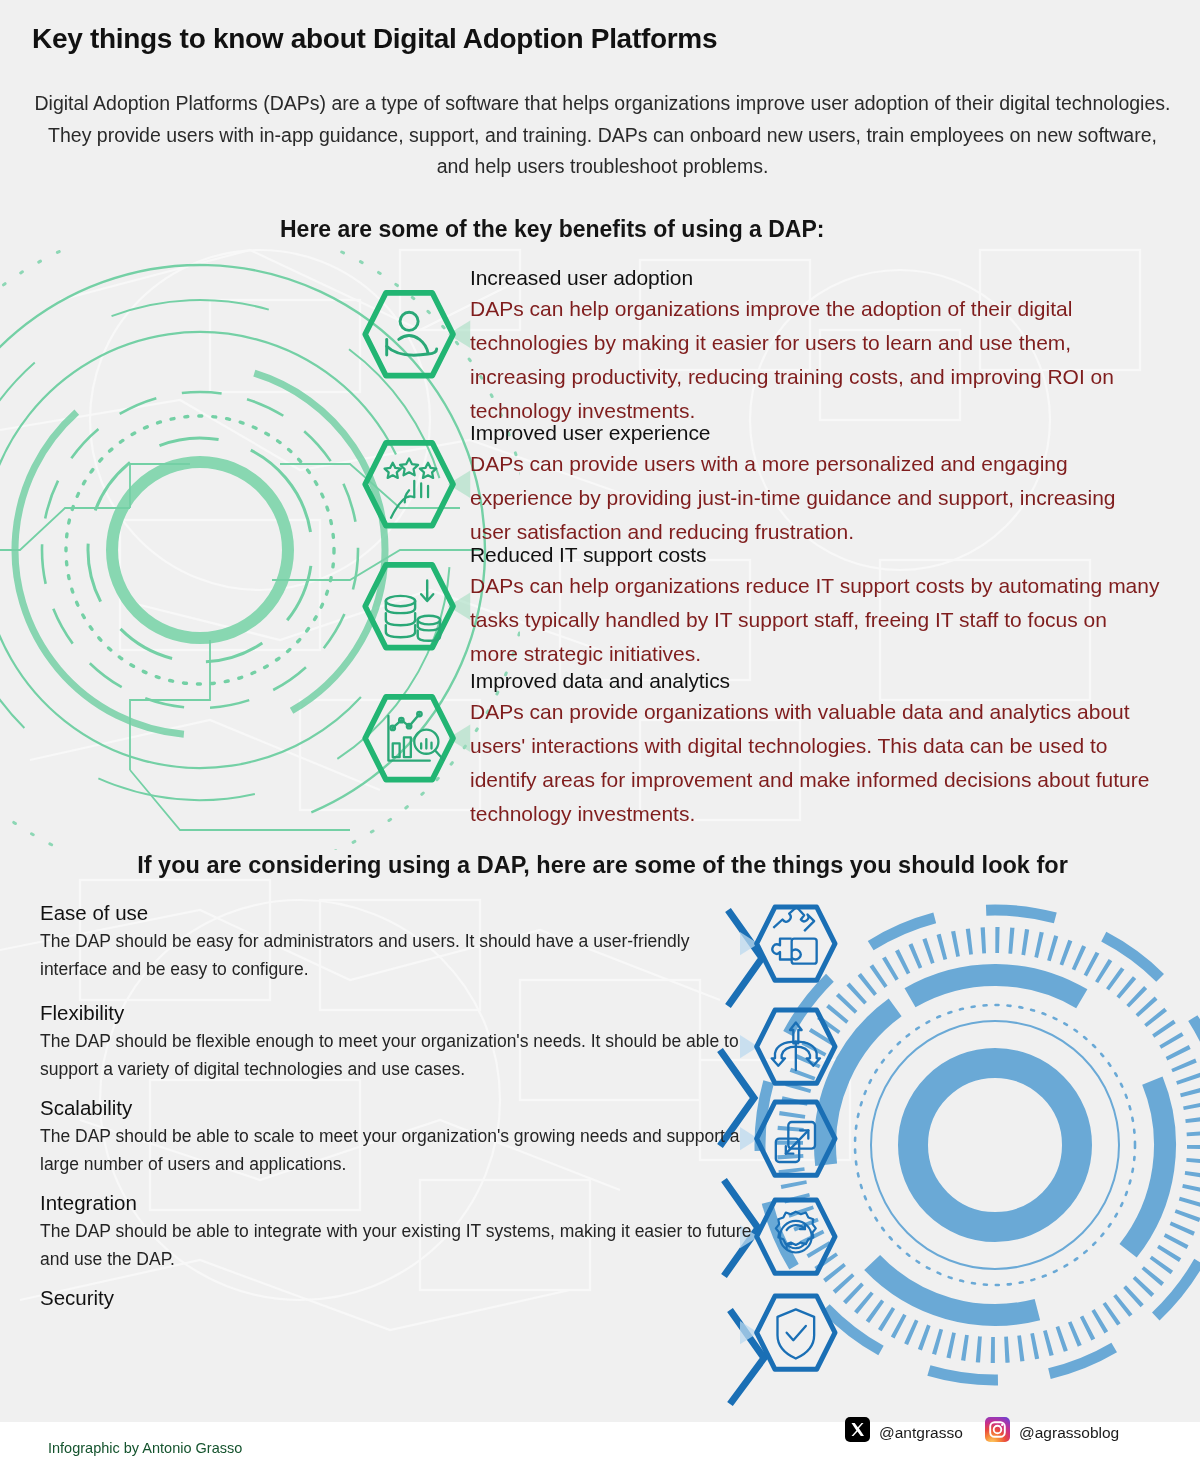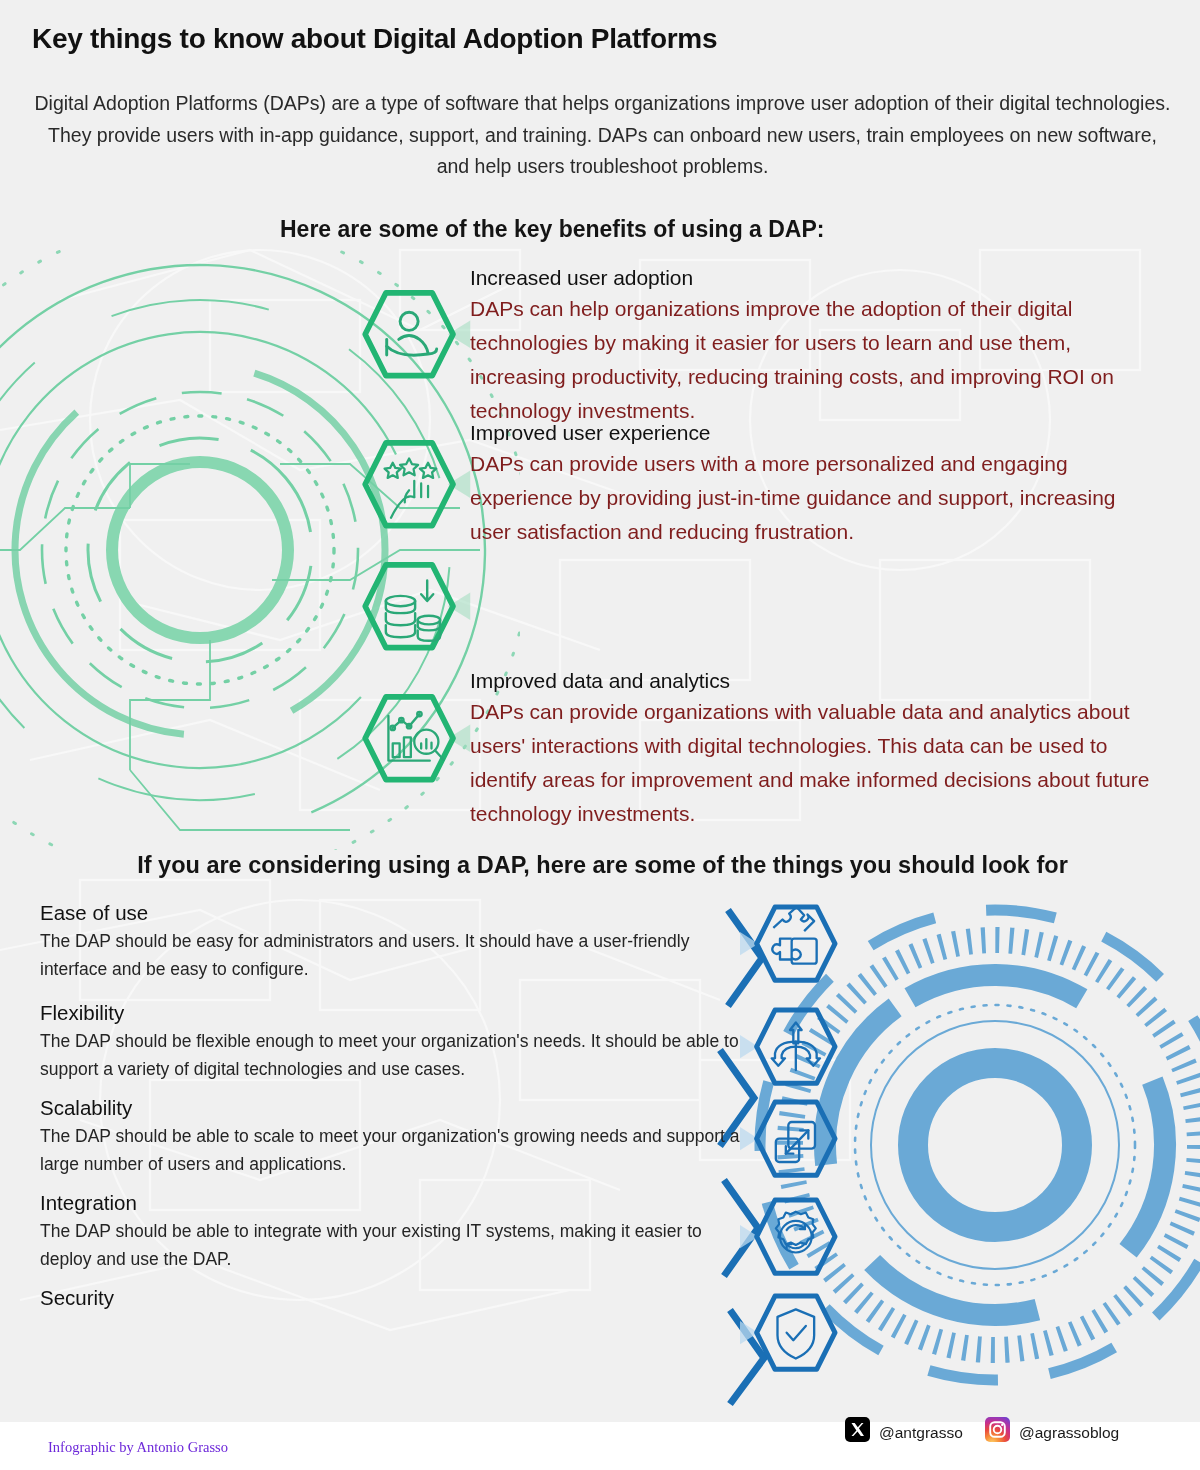--- a/index.html
+++ b/index.html
@@ -71,21 +71,21 @@
   }
   .lookfor h3 {
     font-size: 20.5px; font-weight: 400; color: #111; line-height: 1.25;
     margin-bottom: 1px;
   }
   .lookfor p { font-size: 17.5px; line-height: 1.6; color: #242424; }
 
   
   .credit {
     position: absolute; left: 48px; bottom: 14px;
-    font-size: 14.5px; color: #6d28d9; font-family: Liberation Serif, serif;
+    font-size: 14.5px; color: #14532d;
   }
   .social {
     position: absolute; bottom: 28px; display: flex; align-items: flex-end; gap: 9px;
   }
   .social.x  { left: 845px; }
   .social.ig { left: 985px; }
   .social .handle { font-size: 15.5px; color: #1a1a1a; }
   .sq { width: 25px; height: 25px; border-radius: 5px; display: block; }
   .sq-x { background: #000; }
   .ig-grad {
@@ -222,20 +222,22 @@
           <path d="M30 50 v8 q0 6 17 6 q17 0 17-6 v-8"></path>
           <path d="M30 64 v8 q0 6 17 6 q17 0 17-6 v-8"></path>
           <path d="M30 78 v8 q0 6 17 6 q17 0 17-6 v-8"></path>
           <ellipse cx="80" cy="72" rx="13" ry="5"></ellipse>
           <path d="M67 72 v7 q0 5 13 5 q13 0 13-5 v-7"></path>
           <path d="M67 84 v7 q0 5 13 5 q13 0 13-5 v-7"></path>
         </g>
       </svg>
     </div>
     <div class="body">
+      <h3>Reduced IT support costs</h3>
+      <p>DAPs can help organizations reduce IT support costs by automating many tasks typically handled by IT support staff, freeing IT staff to focus on more strategic initiatives.</p>
     </div>
   </div>
 
   <div class="benefit" style="top:668px">
     <div class="hx" style="top:22px">
       <svg viewBox="0 0 130 112">
         <path d="M102 56 L128 40 L128 72 Z" fill="#9fdcbe" opacity=".55"></path>
         <path d="M30 8 H84 L108 56 L84 104 H30 L6 56 Z" fill="none" stroke="#22b573" stroke-width="6.5" stroke-linejoin="round"></path>
         <g fill="none" stroke="#2aa877" stroke-width="2.7" stroke-linejoin="round" stroke-linecap="round">
           <path d="M33 30 v52 h48"></path>
@@ -328,21 +330,21 @@
           <circle cx="67" cy="50" r="19"></circle>
           <path d="M56 42 a14 14 0 0 1 22 -1"></path>
           <path d="M78 41 h-6 M78 41 v-6"></path>
           <path d="M78 58 a14 14 0 0 1 -22 1"></path>
           <path d="M56 59 h6 M56 59 v6"></path>
         </g>
       </svg>
     </div>
     <div class="body">
       <h3>Integration</h3>
-      <p>The DAP should be able to integrate with your existing IT systems, making it easier to deploy and use the DAP.</p>
+      <p>The DAP should be able to integrate with your existing IT systems, making it easier to future and use the DAP.</p>
     </div>
   </div>
 
   <div class="lookfor" style="top:1285px">
     <div class="hx" style="top:6px">
       <svg viewBox="0 0 120 100">
         <path d="M22 50 L0 36 L0 64 Z" fill="#bcd9ef" opacity=".75"></path>
         <path d="M42 6 H92 L114 50 L92 94 H42 L20 50 Z" fill="none" stroke="#1a6fb5" stroke-width="6" stroke-linejoin="round"></path>
         <g fill="none" stroke="#1a6fb5" stroke-width="2.8" stroke-linejoin="round" stroke-linecap="round">
           <path d="M67 22 L89 31 v22 q0 18 -22 28 q-22 -10 -22 -28 V31z"></path>

